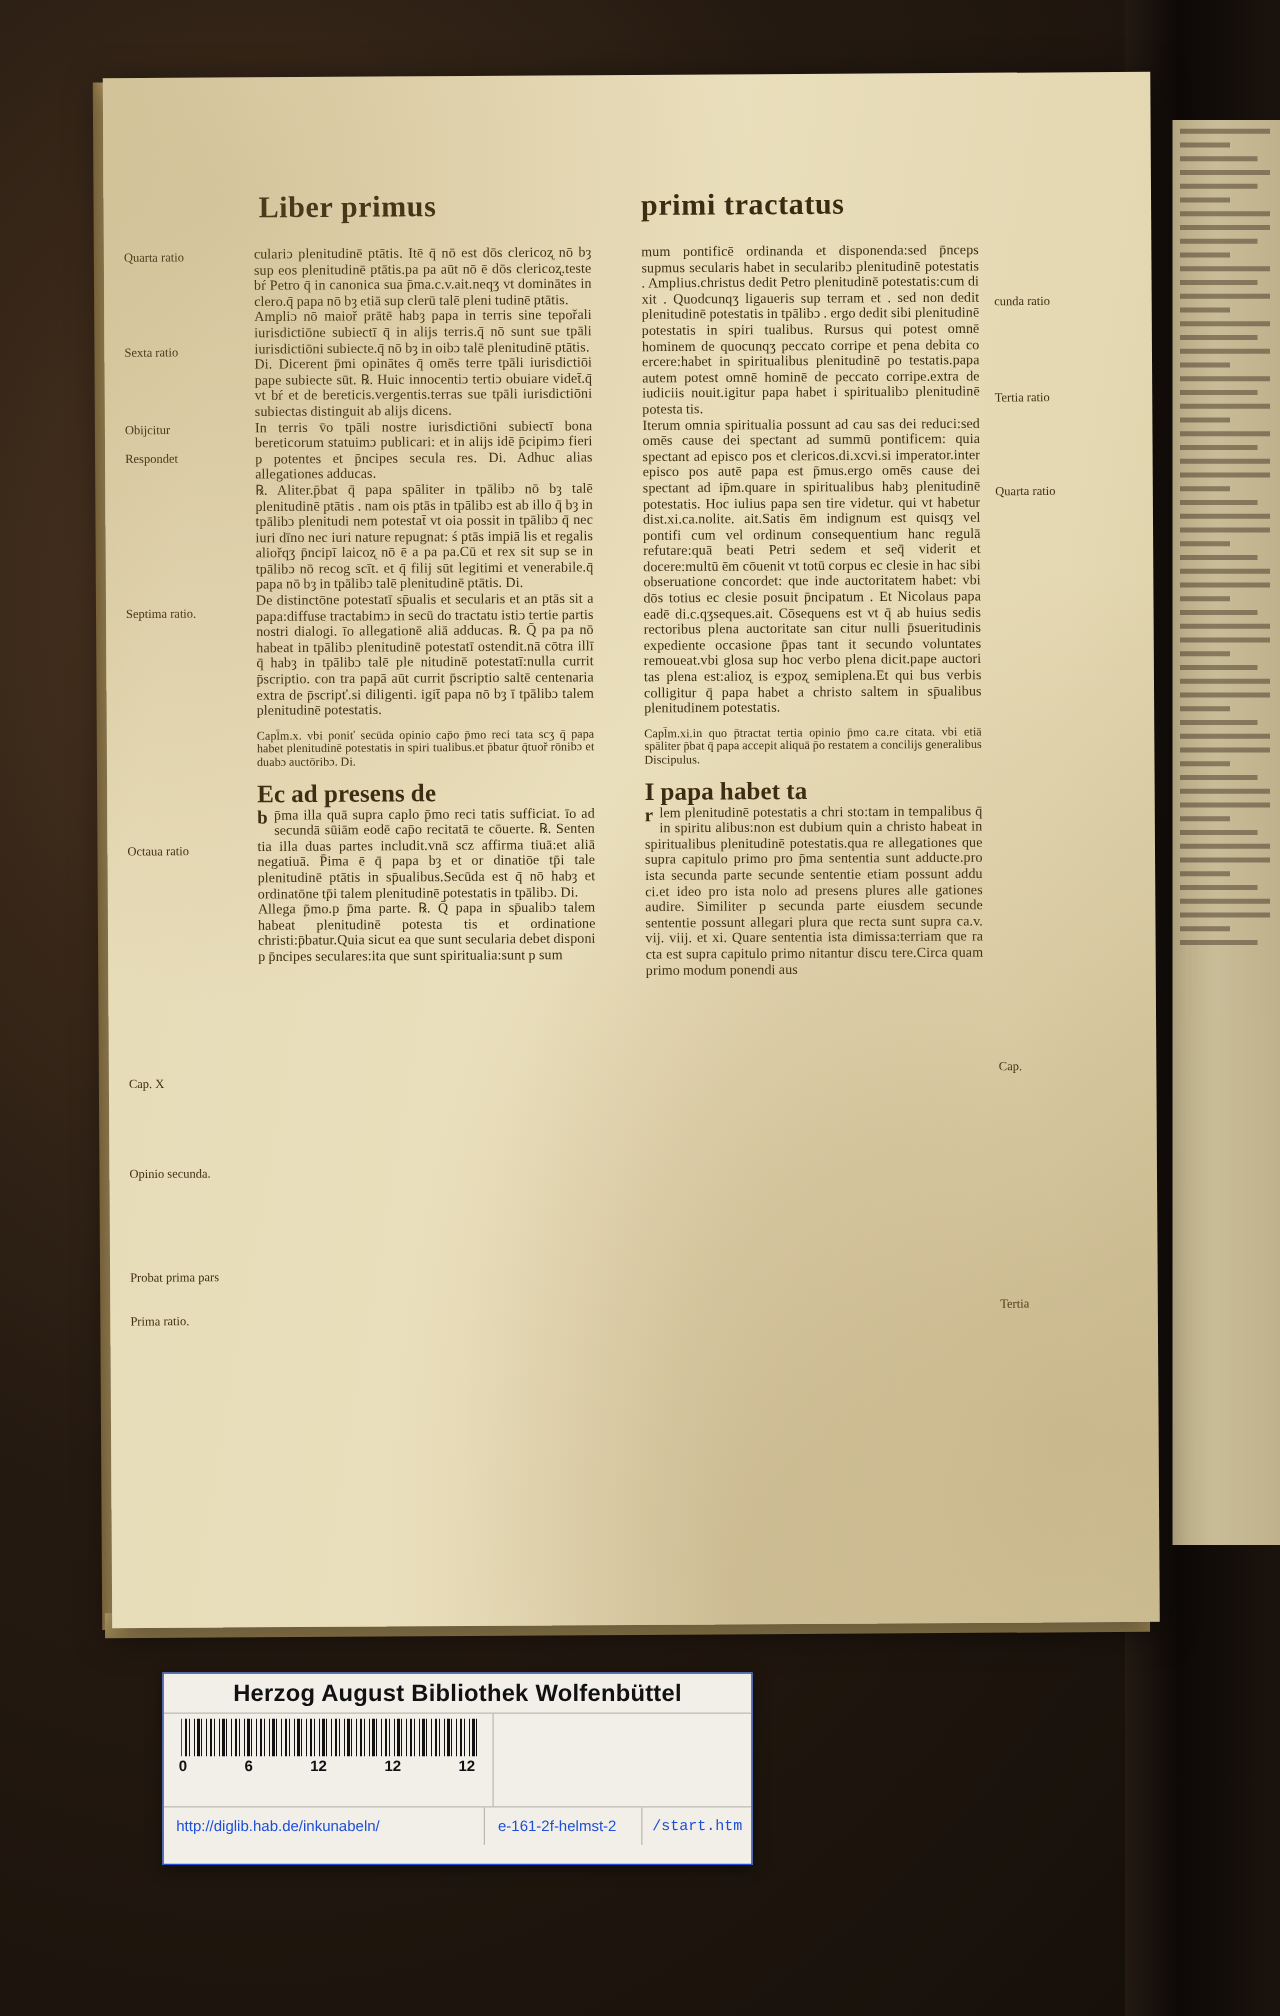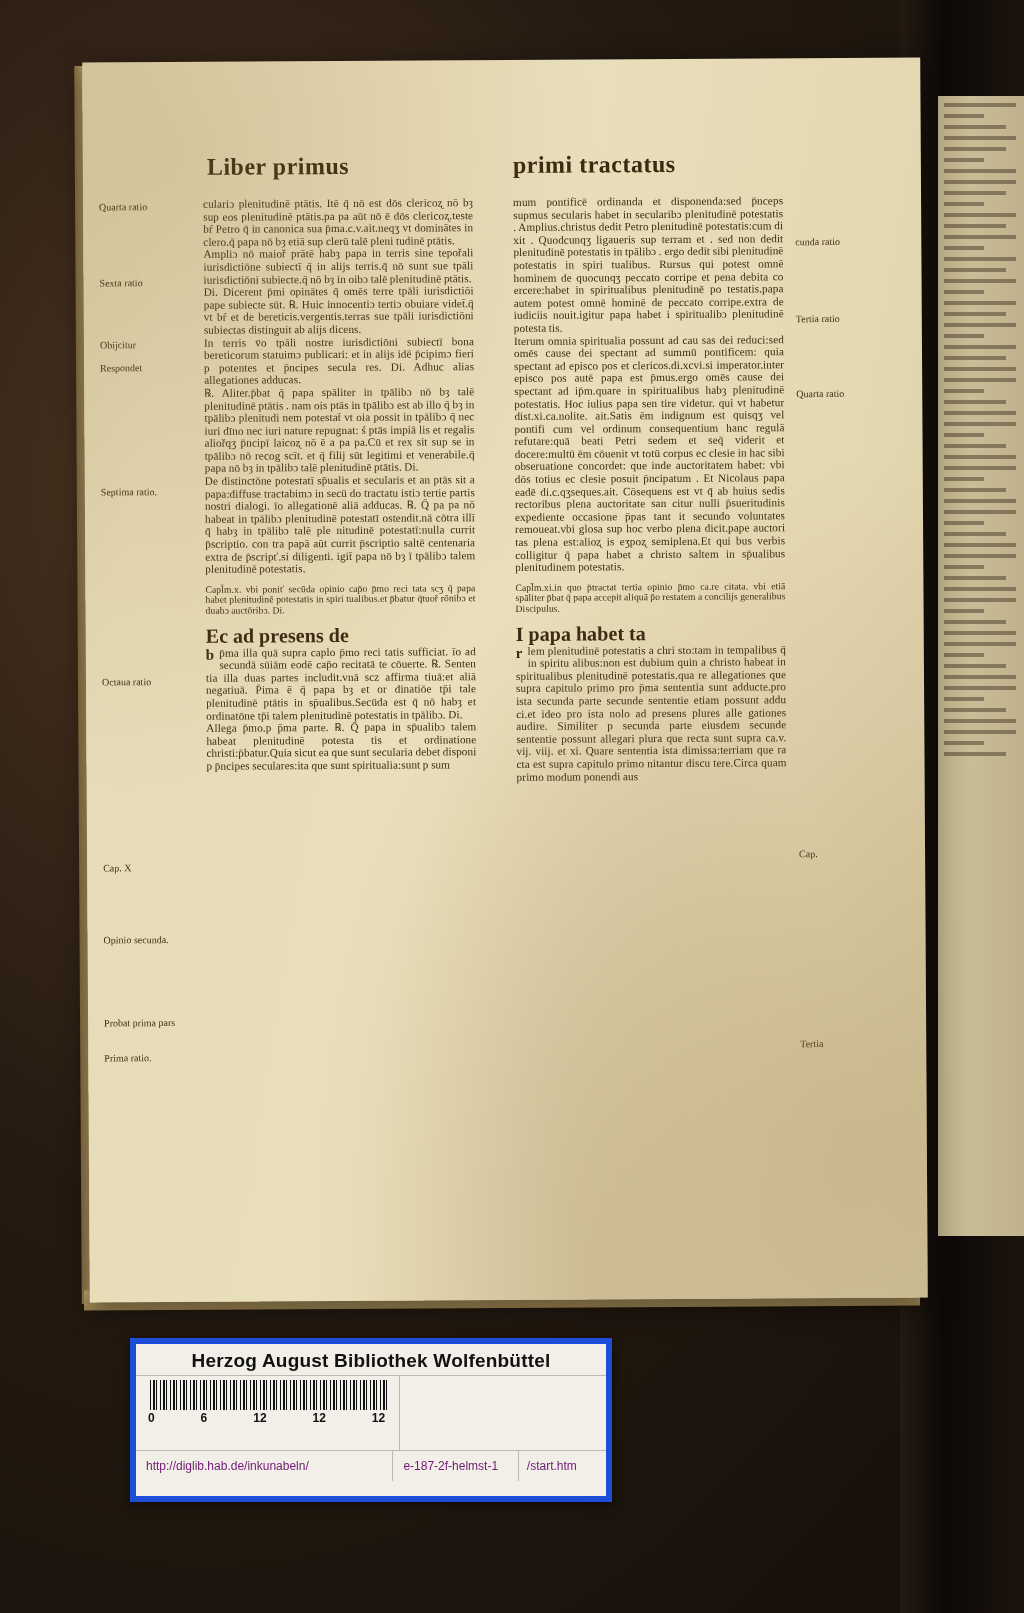--- a/index.html
+++ b/index.html
@@ -144,21 +144,21 @@
     line-height: 13px;
     padding: 2px 5px 0 0;
   }
 
   
   .target {
     position: absolute;
     left: 130px; top: 1338px;
     width: 470px; height: 152px;
     background: #f2efe8;
-    border: 6px solid #1d4ed8;
+    border: 1px solid #1d4ed8;
     box-shadow: 0 3px 10px rgba(0,0,0,.5);
     font-family: "Liberation Sans", sans-serif;
     overflow: hidden;
   }
   .target-title {
     text-align: center;
     font-size: 19px;
     font-weight: bold;
     color: #111;
     padding: 6px 0 3px;
@@ -204,25 +204,25 @@
     right: 0; top: 0; width: 96px; height: 74px;
     display: flex;
   }
   .gp { flex: 1; height: 100%; }
   .target-footer {
     display: flex;
     border-top: 1px solid #bdbab4;
     height: 30px;
     align-items: flex-start;
     font-size: 12px;
-    color: #701a75;
+    color: #1d4ed8;
   }
   .tf1 { width: 56%; padding-left: 10px; border-right: 1px solid #bdbab4; height:100%; display:flex; align-items:center;}
   .tf2 { width: 26%; padding-left: 10px; border-right: 1px solid #bdbab4; height:100%; display:flex; align-items:center;}
-  .tf3 { width: 18%; padding-left: 8px; height:100%; display:flex; align-items:center;}
+  .tf3 { width: 18%; padding-left: 8px; height:100%; display:flex; align-items:center;font-family:Liberation Mono, monospace;}
 </style>
 </head>
 <body>
 
 <div id="page">
   <div class="bg-dark"></div>
   <div class="right-dark"></div>
 
   <div class="next-leaf">
     <div class="nl-line"></div>
@@ -352,17 +352,17 @@
           <span>0</span>
           <span>6</span>
           <span>12</span>
           <span>12</span>
           <span>12</span>
         </div>
       </div>
     </div>
     <div class="target-footer">
       <div class="tf1">http://diglib.hab.de/inkunabeln/</div>
-      <div class="tf2">e-187-2f-helmst-1</div>
+      <div class="tf2">e-161-2f-helmst-2</div>
       <div class="tf3">/start.htm</div>
     </div>
   </div>
 </div>
 
 </body></html>

